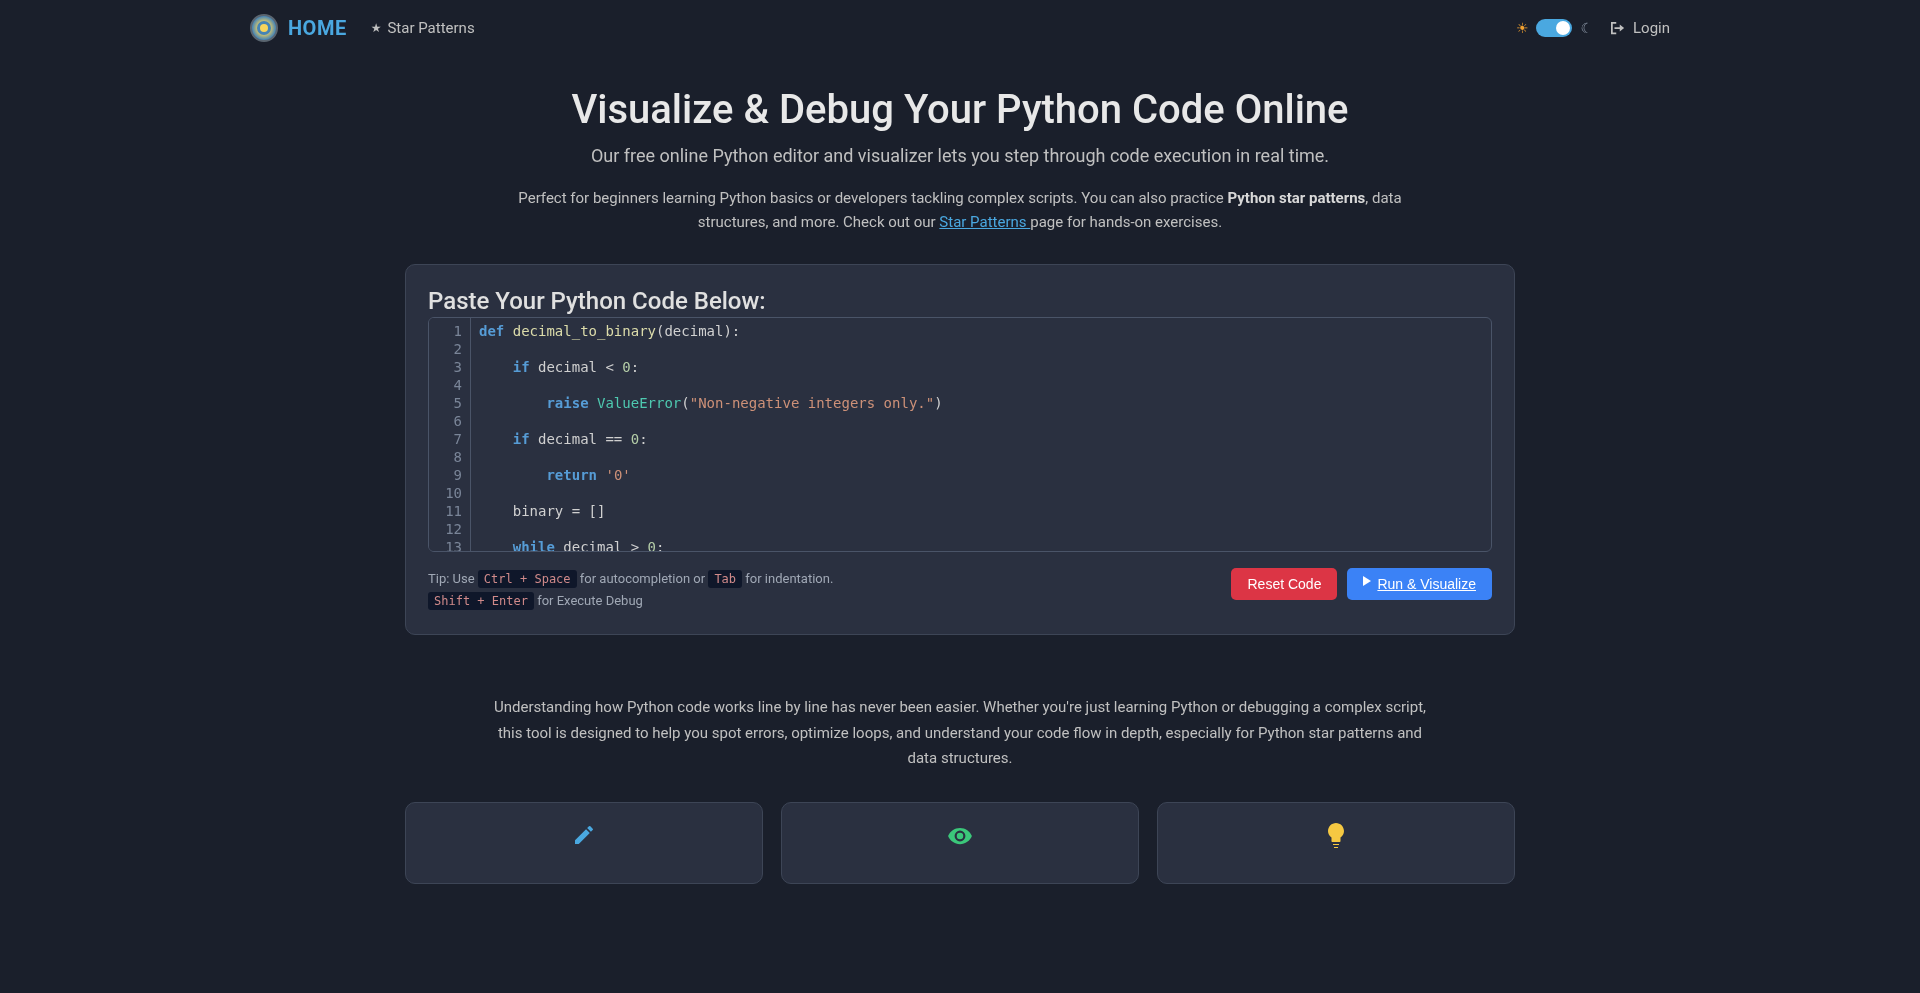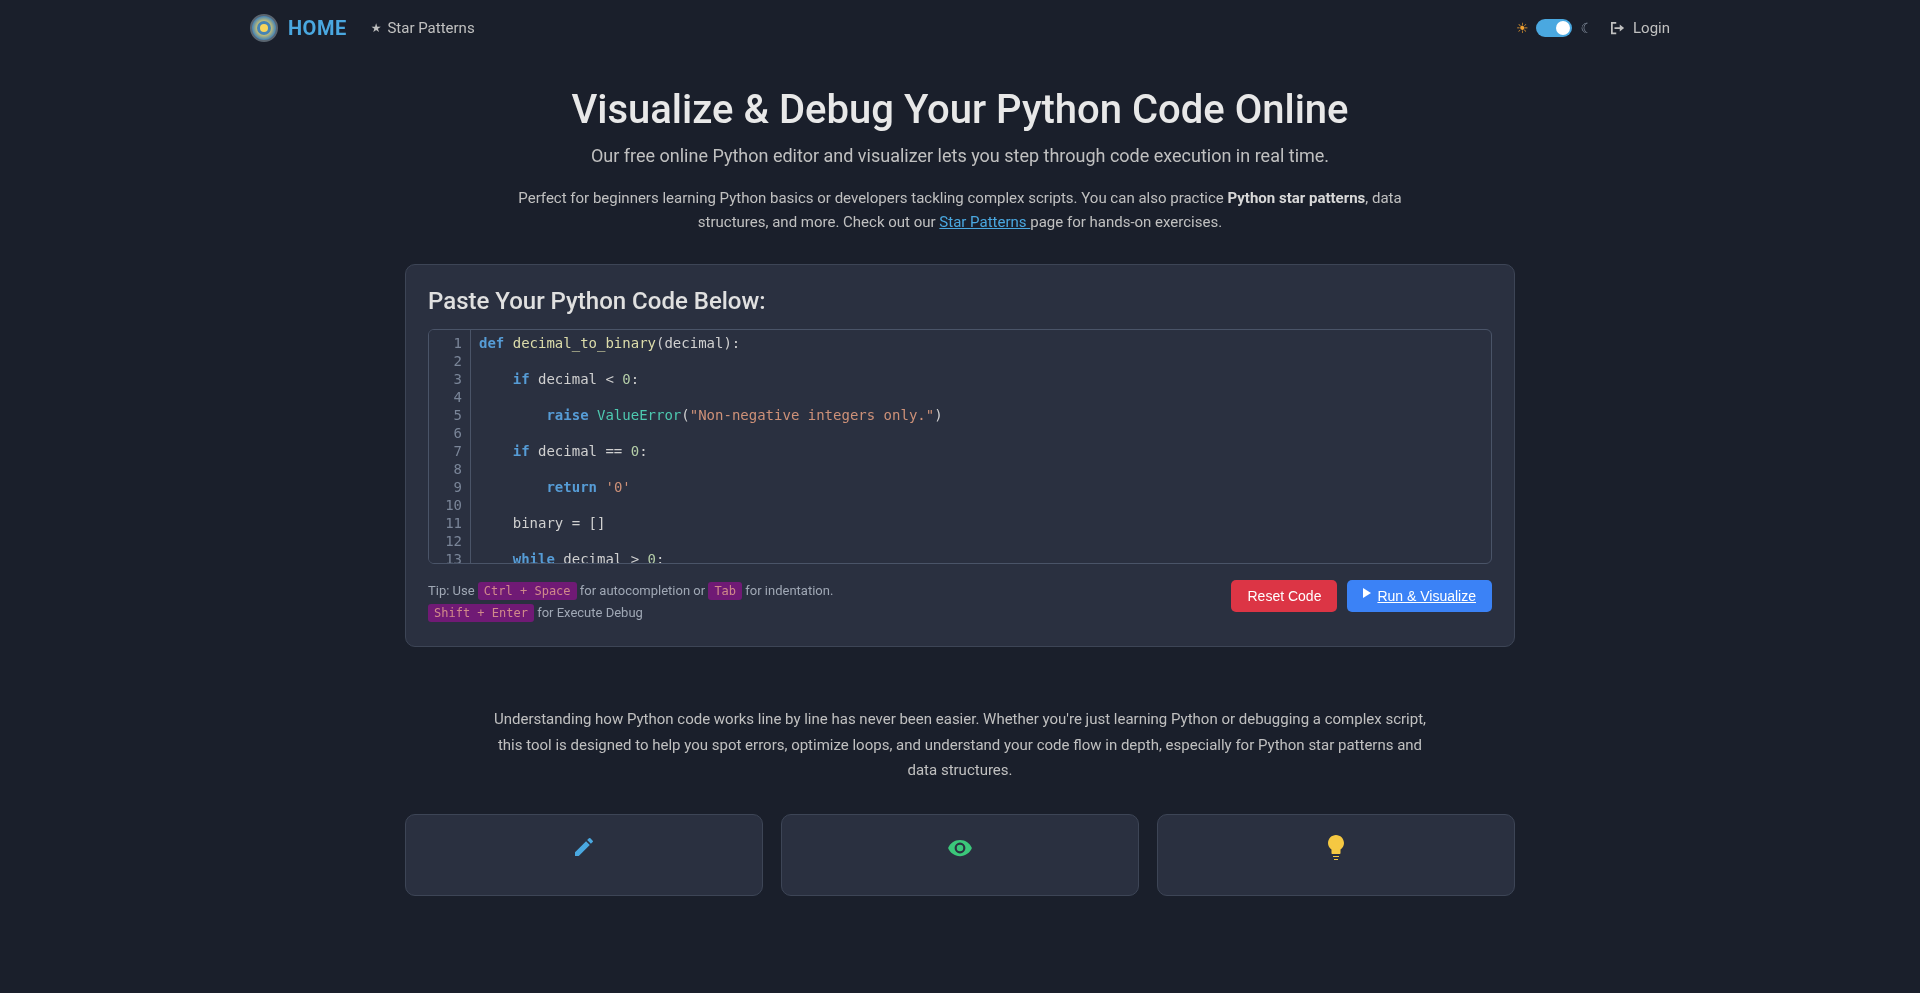--- a/index.html
+++ b/index.html
@@ -158,21 +158,21 @@
       border: 1px solid #3d4556;
       border-radius: 10px;
       padding: 22px;
       margin-bottom: 60px;
     }
     
     .editor-label {
       font-size: 24px;
       font-weight: 500;
       color: #e0e0e0;
-      margin-bottom: 14px;
+      margin-bottom: 2px;
     }
     
     .code-editor {
       background: #2a3040;
       border: 1px solid #4a5468;
       border-radius: 6px;
       display: flex;
       height: 235px;
       overflow: hidden;
       font-family: "Consolas", "Monaco", monospace;
@@ -219,21 +219,21 @@
       margin-top: 16px;
     }
     
     .tips {
       font-size: 13px;
       color: #a0a8b5;
       line-height: 1.7;
     }
     
     .tips code {
-      background: #701a75;
+      background: #0f172a;
       padding: 2px 6px;
       border-radius: 3px;
       font-family: monospace;
       font-size: 12px;
       color: #d08a8a;
     }
     
     .buttons {
       display: flex;
       gap: 10px;

